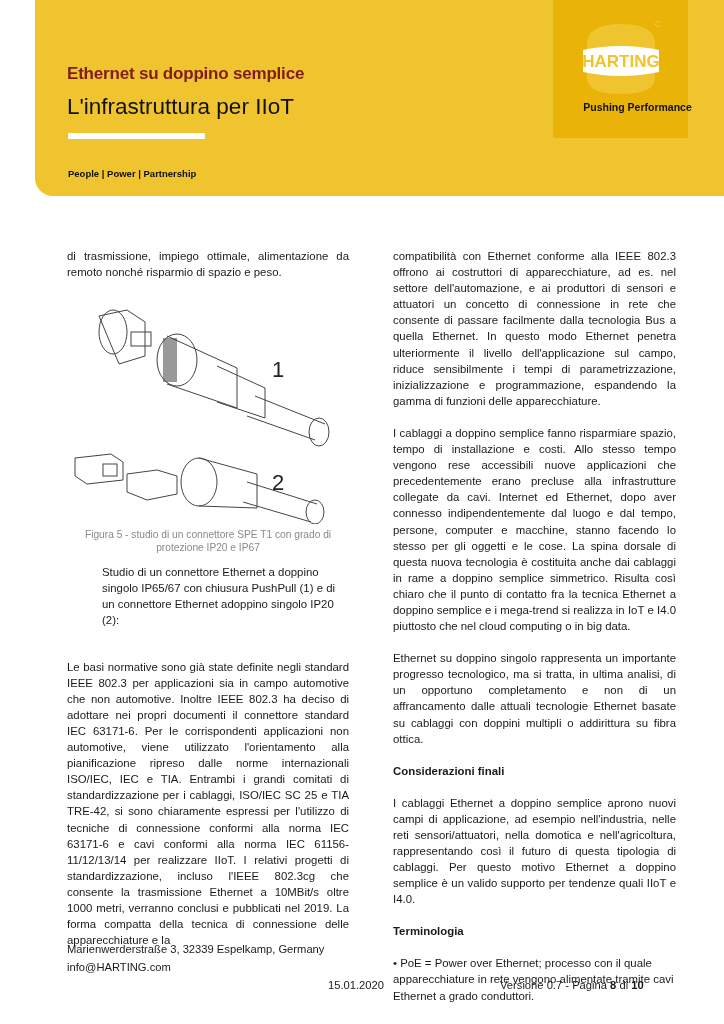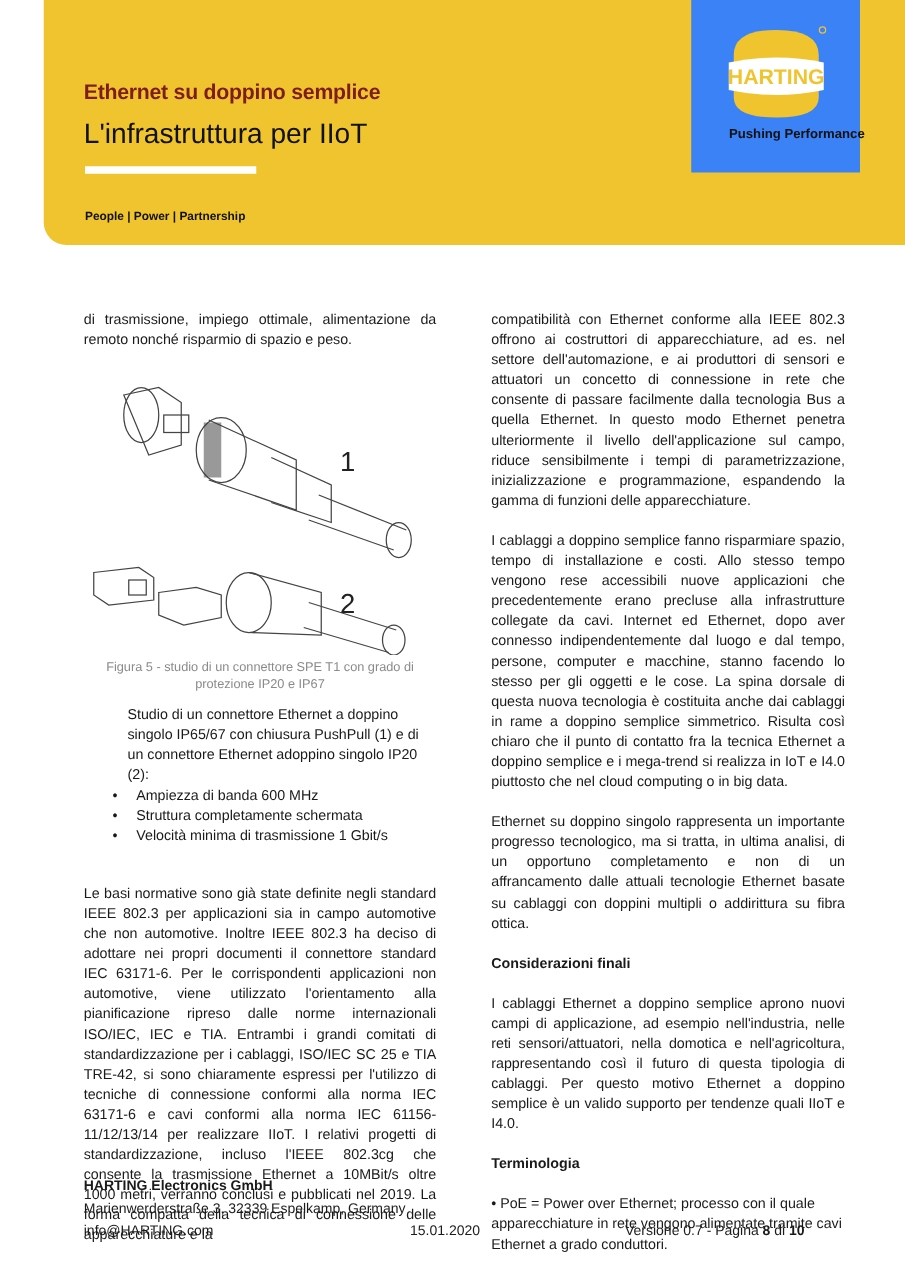--- a/index.html
+++ b/index.html
@@ -20,21 +20,21 @@
     color:#111; white-space:nowrap;
   }
   .title-rule {
     position:absolute; left:68px; top:133px; width:137px; height:6px; background:#ffffff;
   }
   .tagline {
     position:absolute; left:68px; top:168px; font-size:9.5px; font-weight:bold; color:#111;
     white-space:nowrap;
   }
   .logo-box {
-    position:absolute; left:553px; top:0; width:135px; height:138px; background:#3b82f6;
+    position:absolute; left:553px; top:0; width:135px; height:138px; background:#eab308;
   }
   .logo-svg { position:absolute; left:26px; top:20px; }
   .logo-claim {
     position:absolute; left:17px; top:101px; width:135px; text-align:center;
     font-size:10.5px; font-weight:bold; color:#111; white-space:nowrap;
   }
   .col { position:absolute; font-size:11.4px; line-height:16.1px; color:#1a1a1a; }
   .col-left { left:67px; top:248px; width:282px; }
   .col-right { left:393px; top:248px; width:283px; }
   .justify { text-align:justify; }
@@ -110,38 +110,32 @@
       <text x="205" y="73" font-family="Liberation Sans, sans-serif" font-size="22" fill="#222">1</text>
       <text x="205" y="186" font-family="Liberation Sans, sans-serif" font-size="22" fill="#222">2</text>
     </svg>
     <div class="fig-caption">
       <div>Figura 5 - studio di un connettore SPE T1 con grado di</div>
       <div>protezione IP20 e IP67</div>
     </div>
   </div>
 
   <p style="margin-top:-2px;margin-left:35px;">Studio di un connettore Ethernet a doppino singolo IP65/67 con chiusura PushPull (1) e di un connettore Ethernet adoppino singolo IP20 (2):</p>
-  <ul class="bullets">
-    <li>Ampiezza di banda 600 MHz</li>
-    <li>Struttura completamente schermata</li>
-    <li>Velocità minima di trasmissione 1 Gbit/s</li>
-  </ul>
 
   <p class="justify" style="margin-top:30px;">Le basi normative sono già state definite negli standard IEEE 802.3 per applicazioni sia in campo automotive che non automotive. Inoltre IEEE 802.3 ha deciso di adottare nei propri documenti il connettore standard IEC 63171-6. Per le corrispondenti applicazioni non automotive, viene utilizzato l'orientamento alla pianificazione ripreso dalle norme internazionali ISO/IEC, IEC e TIA. Entrambi i grandi comitati di standardizzazione per i cablaggi, ISO/IEC SC 25 e TIA TRE-42, si sono chiaramente espressi per l'utilizzo di tecniche di connessione conformi alla norma IEC 63171-6 e cavi conformi alla norma IEC 61156-11/12/13/14 per realizzare IIoT. I relativi progetti di standardizzazione, incluso l'IEEE 802.3cg che consente la trasmissione Ethernet a 10MBit/s oltre 1000 metri, verranno conclusi e pubblicati nel 2019. La forma compatta della tecnica di connessione delle apparecchiature e la</p>
 </div>
 
 <div class="col col-right">
   <p class="justify">compatibilità con Ethernet conforme alla IEEE 802.3 offrono ai costruttori di apparecchiature, ad es. nel settore dell'automazione, e ai produttori di sensori e attuatori un concetto di connessione in rete che consente di passare facilmente dalla tecnologia Bus a quella Ethernet. In questo modo Ethernet penetra ulteriormente il livello dell'applicazione sul campo, riduce sensibilmente i tempi di parametrizzazione, inizializzazione e programmazione, espandendo la gamma di funzioni delle apparecchiature.</p>
   <p class="justify gap">I cablaggi a doppino semplice fanno risparmiare spazio, tempo di installazione e costi. Allo stesso tempo vengono rese accessibili nuove applicazioni che precedentemente erano precluse alla infrastrutture collegate da cavi. Internet ed Ethernet, dopo aver connesso indipendentemente dal luogo e dal tempo, persone, computer e macchine, stanno facendo lo stesso per gli oggetti e le cose. La spina dorsale di questa nuova tecnologia è costituita anche dai cablaggi in rame a doppino semplice simmetrico. Risulta così chiaro che il punto di contatto fra la tecnica Ethernet a doppino semplice e i mega-trend si realizza in IoT e I4.0 piuttosto che nel cloud computing o in big data.</p>
   <p class="justify gap">Ethernet su doppino singolo rappresenta un importante progresso tecnologico, ma si tratta, in ultima analisi, di un opportuno completamento e non di un affrancamento dalle attuali tecnologie Ethernet basate su cablaggi con doppini multipli o addirittura su fibra ottica.</p>
   <h3 class="gap">Considerazioni finali</h3>
   <p class="justify gap">I cablaggi Ethernet a doppino semplice aprono nuovi campi di applicazione, ad esempio nell'industria, nelle reti sensori/attuatori, nella domotica e nell'agricoltura, rappresentando così il futuro di questa tipologia di cablaggi. Per questo motivo Ethernet a doppino semplice è un valido supporto per tendenze quali IIoT e I4.0.</p>
   <h3 class="gap">Terminologia</h3>
   <p class="gap">• PoE = Power over Ethernet; processo con il quale apparecchiature in rete vengono alimentate tramite cavi Ethernet a grado conduttori.</p>
 </div>
 
 <div class="footer">
-  <div class="company">HARTING Electronics GmbH</div>
   <div>Marienwerderstraße 3, 32339 Espelkamp, Germany</div>
   <div>info@HARTING.com</div>
 </div>
 <div class="footer-date">15.01.2020</div>
 <div class="footer-ver"><span>Versione 0.7 - Pagina </span><b>8</b><span> di </span><b>10</b></div>
 
 </body></html>

